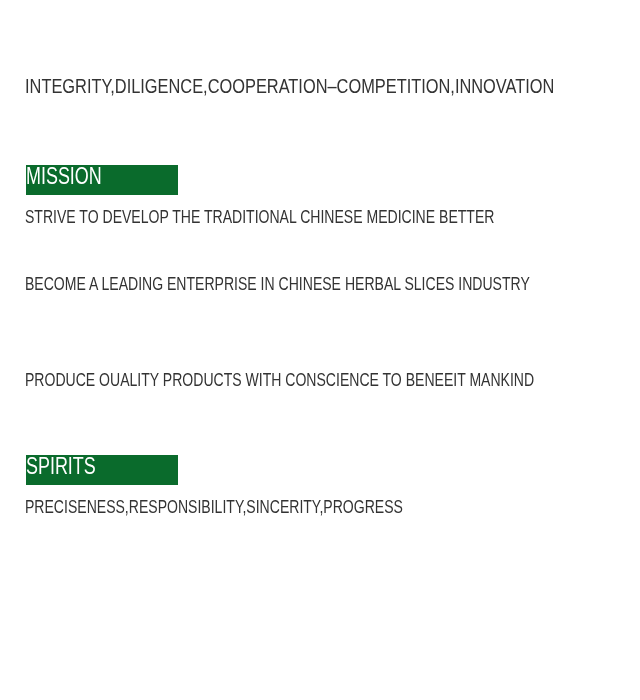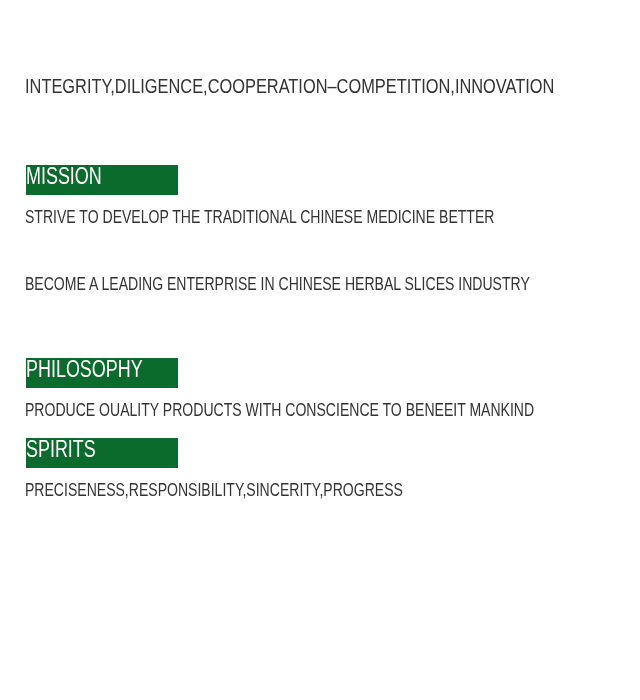--- a/index.html
+++ b/index.html
@@ -34,21 +34,21 @@
     font-weight: 400;
     color: var(--text);
   }
   .culture-section {
     position: absolute;
     left: 26px;
   }
   .s0 { top: 165px; }
   .s1 { top: 262px; }
   .s2 { top: 358px; }
-  .s3 { top: 438px; }
+  .s3 { top: 455px; }
   .label-box {
     width: 152px;
     height: 30px;
     background: var(--accent);
     display: flex;
   }
   .label-text {
     font-size: 23px;
     line-height: 1;
     font-weight: 400;
@@ -75,23 +75,20 @@
       <span class="label-text condensed">MISSION</span>
     </div>
     <p class="desc condensed">STRIVE TO DEVELOP THE TRADITIONAL CHINESE MEDICINE BETTER</p>
   </section>
 
   <section class="culture-section s1">
     <p class="desc condensed">BECOME A LEADING ENTERPRISE IN CHINESE HERBAL SLICES INDUSTRY</p>
   </section>
 
   <section class="culture-section s2">
-    <div class="label-box">
-      <span class="label-text condensed">PHILOSOPHY</span>
-    </div>
     <p class="desc condensed">PRODUCE OUALITY PRODUCTS WITH CONSCIENCE TO BENEEIT MANKIND</p>
   </section>
 
   <section class="culture-section s3">
     <div class="label-box">
       <span class="label-text condensed">SPIRITS</span>
     </div>
     <p class="desc condensed">PRECISENESS,RESPONSIBILITY,SINCERITY,PROGRESS</p>
   </section>
 

